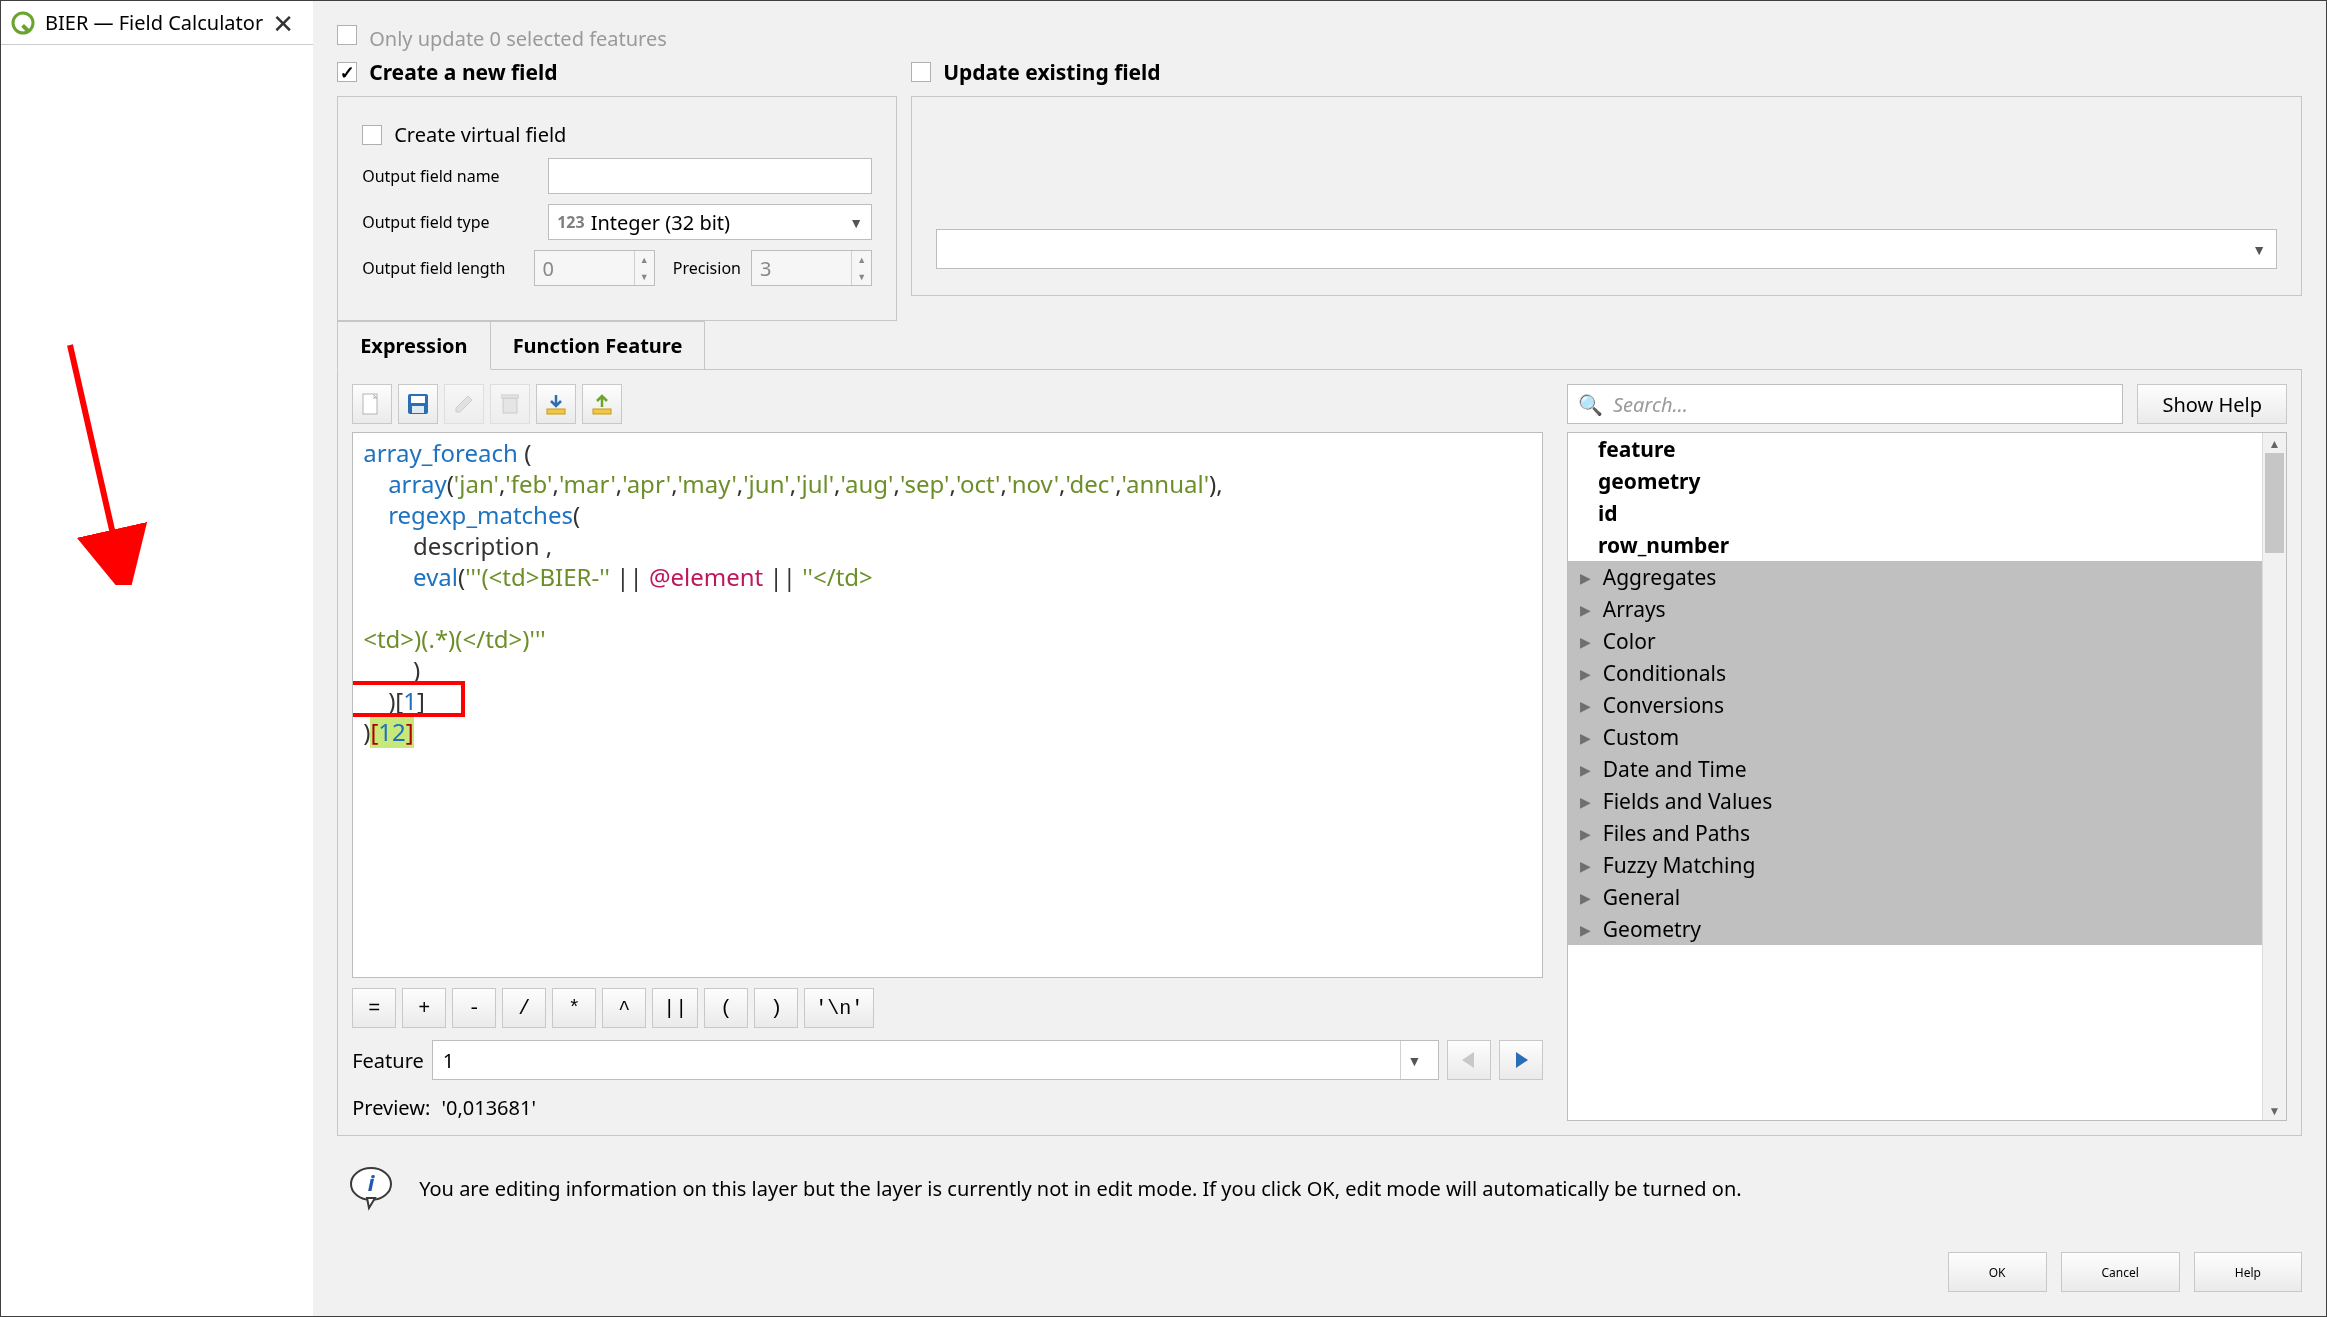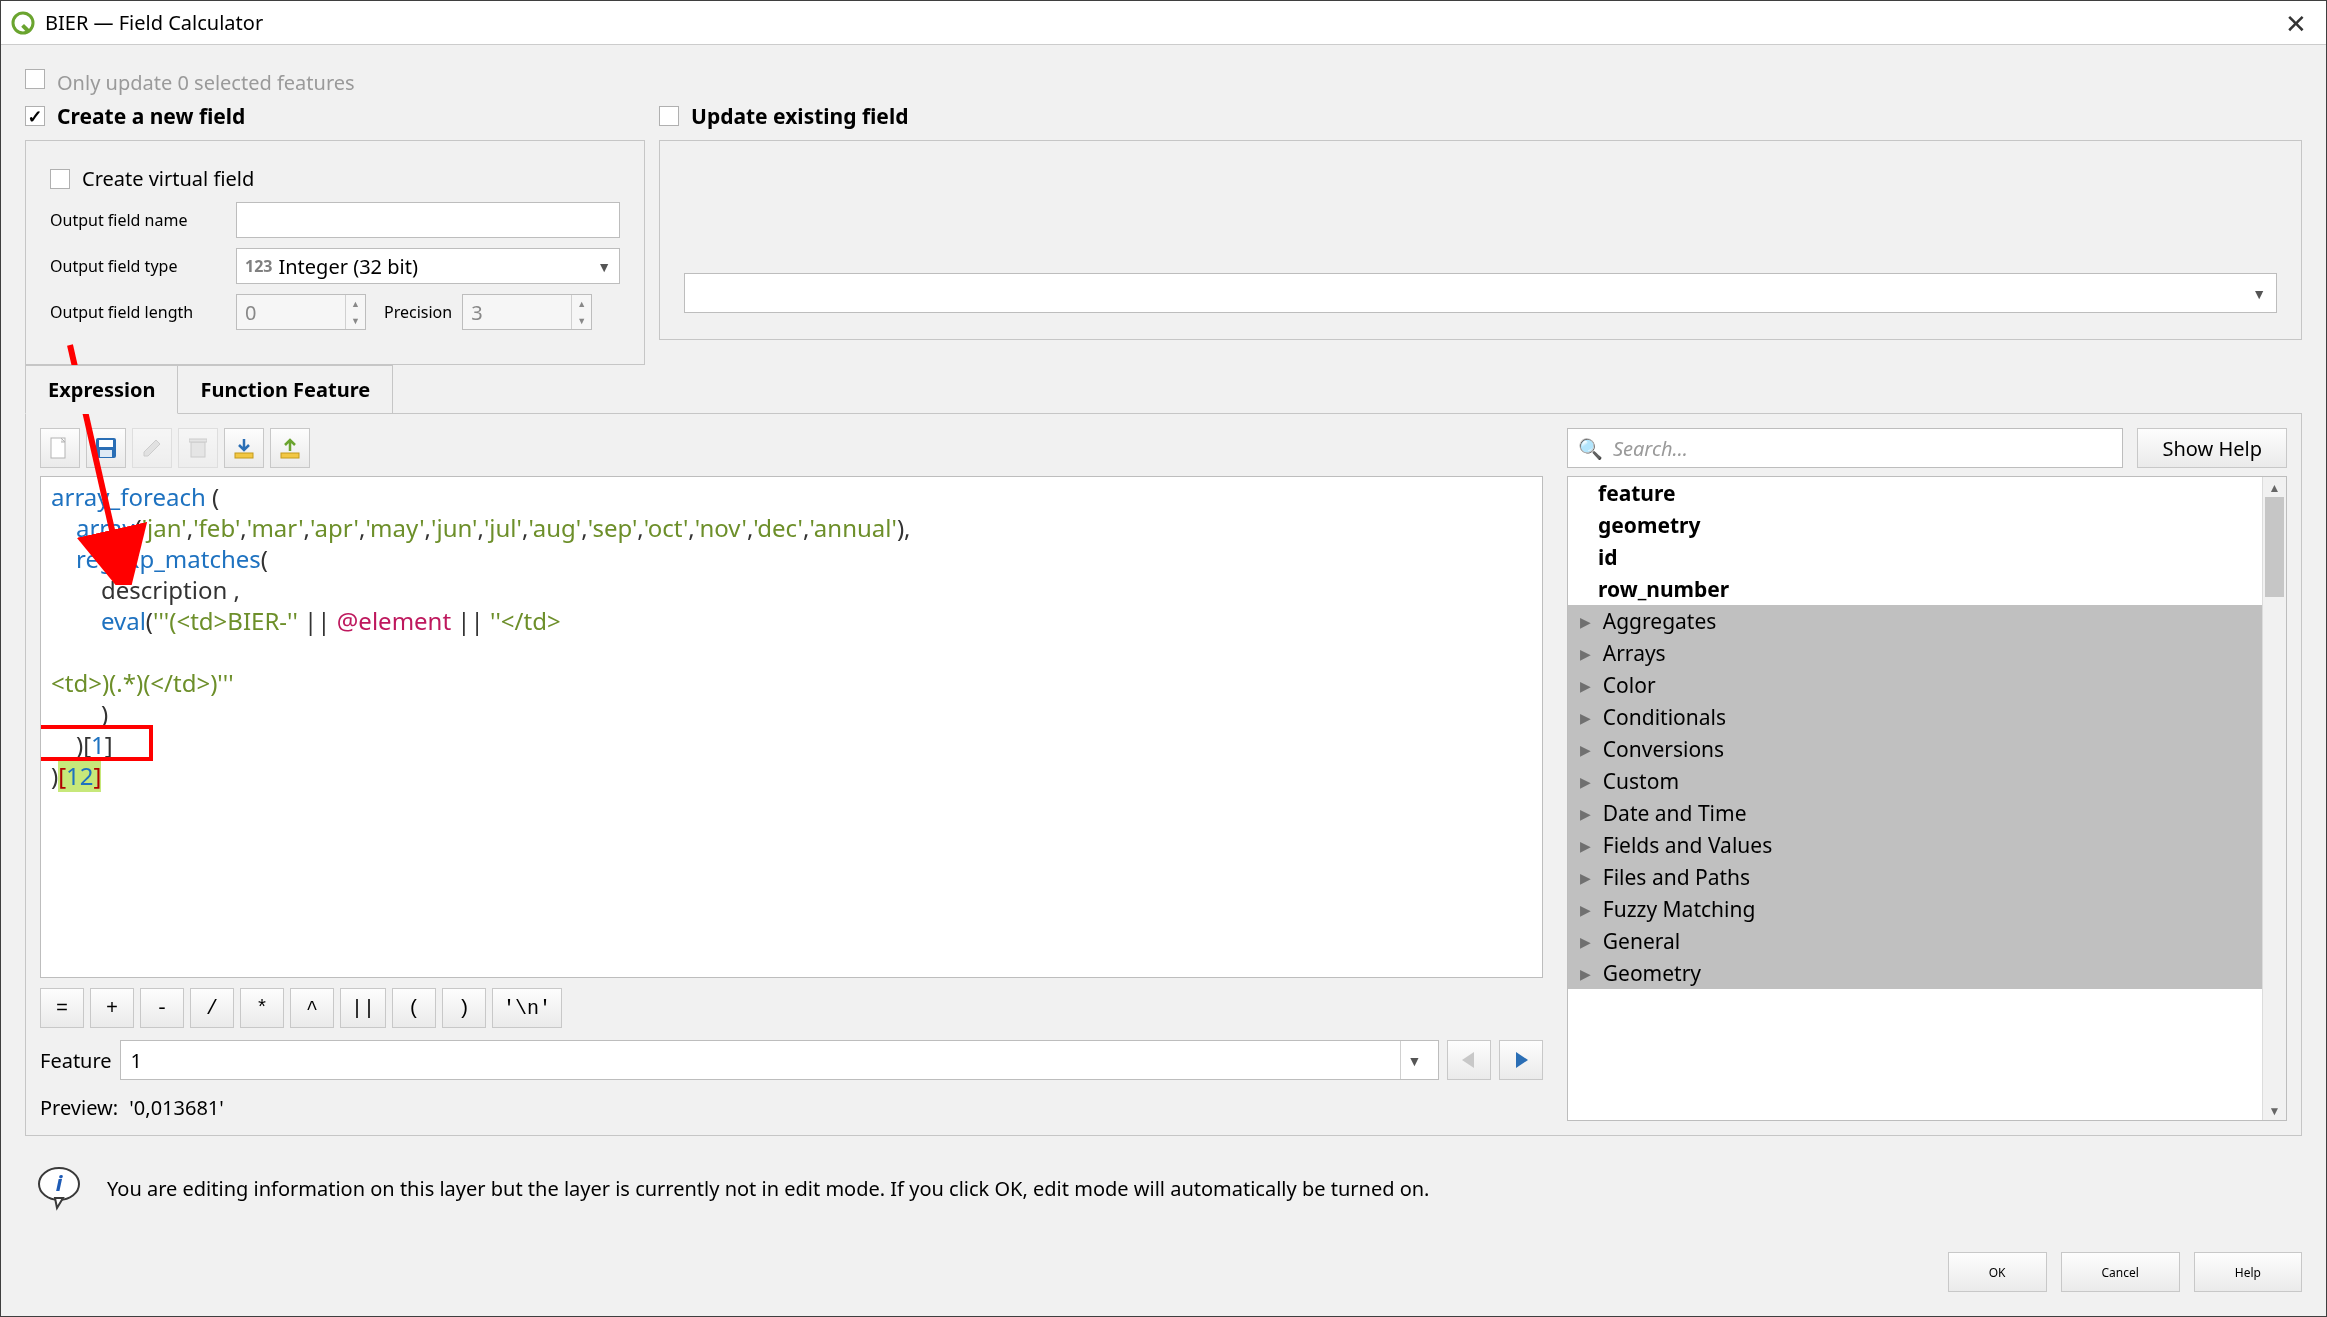--- a/index.html
+++ b/index.html
@@ -1,27 +1,27 @@
 <!DOCTYPE html>
 <html><head>
 <meta charset="utf-8">
 <style>
   * { box-sizing: border-box; margin: 0; padding: 0; font-family: "Segoe UI", "Noto Sans", Arial, sans-serif; }
   body { background: #ffffff; width: 2327px; height: 1317px; position: relative; font-size: 20px; color: #000; }
-  .window { width: 2327px; height: 1317px; border: 1px solid #3f3f3f; display: flex; flex-direction: column; }
+  .window { width: 2327px; height: 1317px; border: 1px solid #3f3f3f; display: flex; flex-direction: row; }
   .titlebar { height: 44px; display: flex; align-items: center; padding: 0 10px; border-bottom: 1px solid #cccccc; background: #ffffff; }
   .titlebar .logo { width: 24px; height: 24px; margin-right: 10px; }
   .titlebar .title { font-size: 20px; color: #000000; }
   .titlebar .close { margin-left: auto; font-size: 26px; color: #333333; cursor: pointer; width: 40px; text-align: center; }
   .content { flex: 1; background: #f1f1f1; padding: 24px; display: flex; flex-direction: column; }
   .top-checkbox-row { display: flex; align-items: flex-start; margin-bottom: 6px; color: #9a9a9a; }
   .checkbox { width: 20px; height: 20px; border: 1px solid #b0b0b0; background: #ffffff; margin-right: 12px; display: inline-flex; align-items: center; justify-content: center; }
   .checkbox.checked::before { content: "✓"; color: #000; font-size: 18px; font-weight: bold; }
   .columns { display: flex; gap: 14px; margin-bottom: 0; }
-  .col-left { width: 620px; }
+  .col-left { width: 560px; }
   .col-right { flex: 1; }
   .section-head { display: flex; align-items: center; margin-bottom: 10px; font-weight: bold; font-size: 21px; }
   .section-head.dim { color: #9a9a9a; }
   .frame { border: 1px solid #c6c6c6; padding: 24px; background: #f1f1f1; min-height: 200px; }
   .form-row { display: flex; align-items: center; margin-bottom: 10px; }
   .form-row label { width: 186px; font-size: 16px; }
   .text-input { height: 36px; border: 1px solid #bdbdbd; background: #ffffff; padding: 0 8px; font-size: 20px; }
   .combo { height: 36px; border: 1px solid #bdbdbd; background: #ffffff; display: flex; align-items: center; padding: 0 8px; font-size: 20px; flex: 1; position: relative; }
   .combo .arrow { margin-left: auto; font-size: 14px; color: #555; }
   .spinner { height: 36px; border: 1px solid #bdbdbd; background: #f6f6f6; display: flex; align-items: center; padding: 0 8px; font-size: 20px; color: #888; position: relative; }

